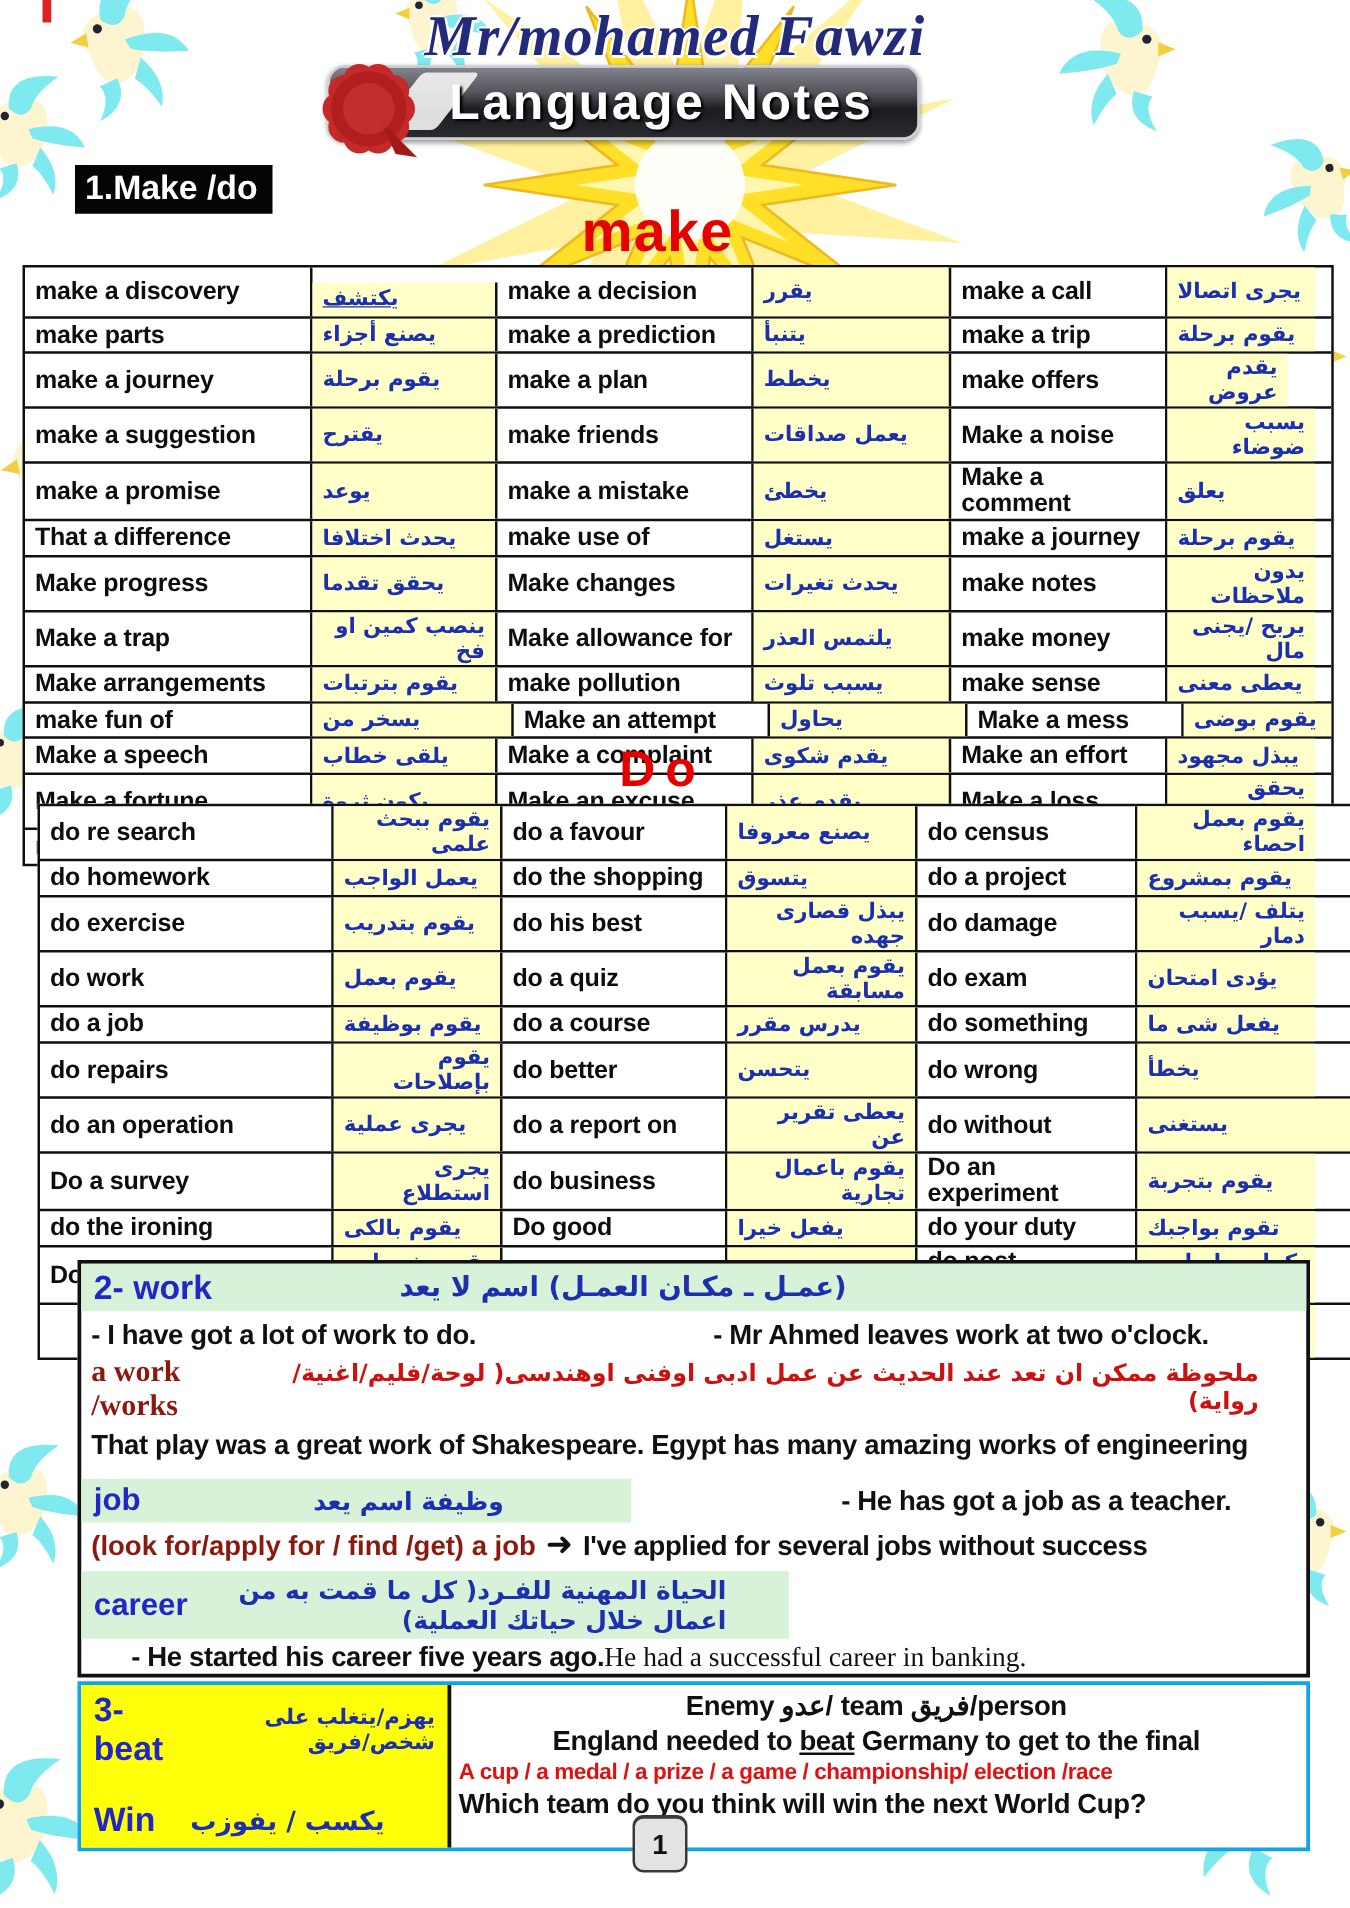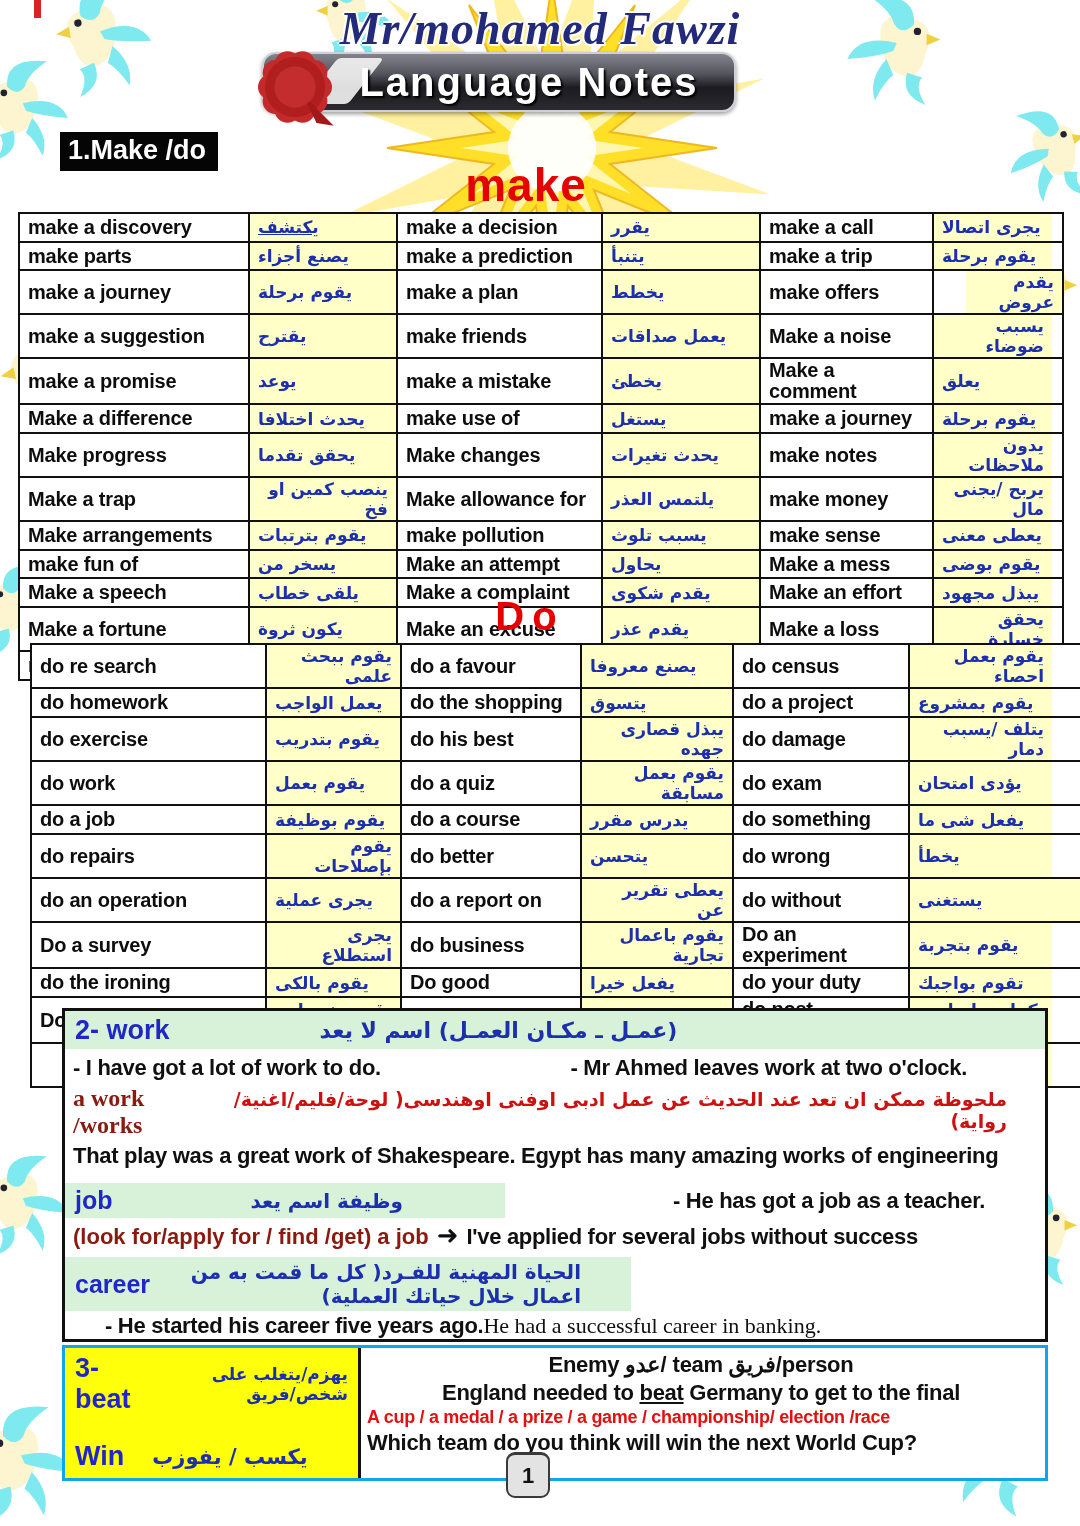--- a/index.html
+++ b/index.html
@@ -159,60 +159,60 @@
     </svg>
     <span class="banner-text">Language Notes</span>
   </div>
 
   <div class="section-label">1.Make /do</div>
   <div class="make-title">make</div>
 
   <div class="xtable make-pos">
       <div class="trow">
         <div class="tcell ec" style="width: 230px;">make a discovery</div>
-        <div class="tcell ac u" dir="rtl" style="width: 148px;">يكتشف</div>
+        <div class="tcell ac u" dir="rtl" style="width: 148px; margin-top: 12px;">يكتشف</div>
         <div class="tcell ec" style="width: 205px;">make a decision</div>
         <div class="tcell ac" dir="rtl" style="width: 158px;">يقرر</div>
         <div class="tcell ec" style="width: 173px;">make a call</div>
         <div class="tcell ac" dir="rtl" style="width: 118px;">يجرى اتصالا</div>
       </div>
       <div class="trow">
         <div class="tcell ec" style="width: 230px;">make parts</div>
         <div class="tcell ac" dir="rtl" style="width: 148px;">يصنع أجزاء</div>
         <div class="tcell ec" style="width: 205px;">make a prediction</div>
         <div class="tcell ac" dir="rtl" style="width: 158px;">يتنبأ</div>
         <div class="tcell ec" style="width: 173px;">make a trip</div>
         <div class="tcell ac" dir="rtl" style="width: 118px;">يقوم برحلة</div>
       </div>
       <div class="trow">
         <div class="tcell ec" style="width: 230px;">make a journey</div>
         <div class="tcell ac" dir="rtl" style="width: 148px;">يقوم برحلة</div>
         <div class="tcell ec" style="width: 205px;">make a plan</div>
         <div class="tcell ac" dir="rtl" style="width: 158px;">يخطط</div>
         <div class="tcell ec" style="width: 173px;">make offers</div>
-        <div class="tcell ac" dir="rtl" style="width: 96px; margin-left: 32px;">يقدم عروض</div>
+        <div class="tcell ac" dir="rtl" style="width: 96px;">يقدم عروض</div>
       </div>
       <div class="trow">
         <div class="tcell ec" style="width: 230px;">make a suggestion</div>
         <div class="tcell ac" dir="rtl" style="width: 148px;">يقترح</div>
         <div class="tcell ec" style="width: 205px;">make friends</div>
         <div class="tcell ac" dir="rtl" style="width: 158px;">يعمل صداقات</div>
         <div class="tcell ec" style="width: 173px;">Make a noise</div>
         <div class="tcell ac" dir="rtl" style="width: 118px;">يسبب ضوضاء</div>
       </div>
       <div class="trow">
         <div class="tcell ec" style="width: 230px;">make a promise</div>
         <div class="tcell ac" dir="rtl" style="width: 148px;">يوعد</div>
         <div class="tcell ec" style="width: 205px;">make a mistake</div>
         <div class="tcell ac" dir="rtl" style="width: 158px;">يخطئ</div>
         <div class="tcell ec" style="width: 173px;">Make a comment</div>
         <div class="tcell ac" dir="rtl" style="width: 118px;">يعلق</div>
       </div>
       <div class="trow">
-        <div class="tcell ec" style="width: 230px;">Make a difference</div>
+        <div class="tcell ec" style="width: 230px;">That a difference</div>
         <div class="tcell ac" dir="rtl" style="width: 148px;">يحدث اختلافا</div>
         <div class="tcell ec" style="width: 205px;">make use of</div>
         <div class="tcell ac" dir="rtl" style="width: 158px;">يستغل</div>
         <div class="tcell ec" style="width: 173px;">make a journey</div>
         <div class="tcell ac" dir="rtl" style="width: 118px;">يقوم برحلة</div>
       </div>
       <div class="trow">
         <div class="tcell ec" style="width: 230px;">Make progress</div>
         <div class="tcell ac" dir="rtl" style="width: 148px;">يحقق تقدما</div>
         <div class="tcell ec" style="width: 205px;">Make changes</div>
@@ -231,21 +231,21 @@
       <div class="trow">
         <div class="tcell ec" style="width: 230px;">Make arrangements</div>
         <div class="tcell ac" dir="rtl" style="width: 148px;">يقوم بترتبات</div>
         <div class="tcell ec" style="width: 205px;">make pollution</div>
         <div class="tcell ac" dir="rtl" style="width: 158px;">يسبب تلوث</div>
         <div class="tcell ec" style="width: 173px;">make sense</div>
         <div class="tcell ac" dir="rtl" style="width: 118px;">يعطى معنى</div>
       </div>
       <div class="trow">
         <div class="tcell ec" style="width: 230px;">make fun of</div>
-        <div class="tcell ac" dir="rtl" style="width: 148px; text-align: center;">يسخر من</div>
+        <div class="tcell ac" dir="rtl" style="width: 161px; text-align: center;">يسخر من</div>
         <div class="tcell ec" style="width: 205px;">Make an attempt</div>
         <div class="tcell ac" dir="rtl" style="width: 158px;">يحاول</div>
         <div class="tcell ec" style="width: 173px;">Make a mess</div>
         <div class="tcell ac" dir="rtl" style="width: 118px;">يقوم بوضى</div>
       </div>
       <div class="trow">
         <div class="tcell ec" style="width: 230px;">Make a speech</div>
         <div class="tcell ac" dir="rtl" style="width: 148px;">يلقى خطاب</div>
         <div class="tcell ec" style="width: 205px;">Make a complaint</div>
         <div class="tcell ac" dir="rtl" style="width: 158px;">يقدم شكوى</div>

